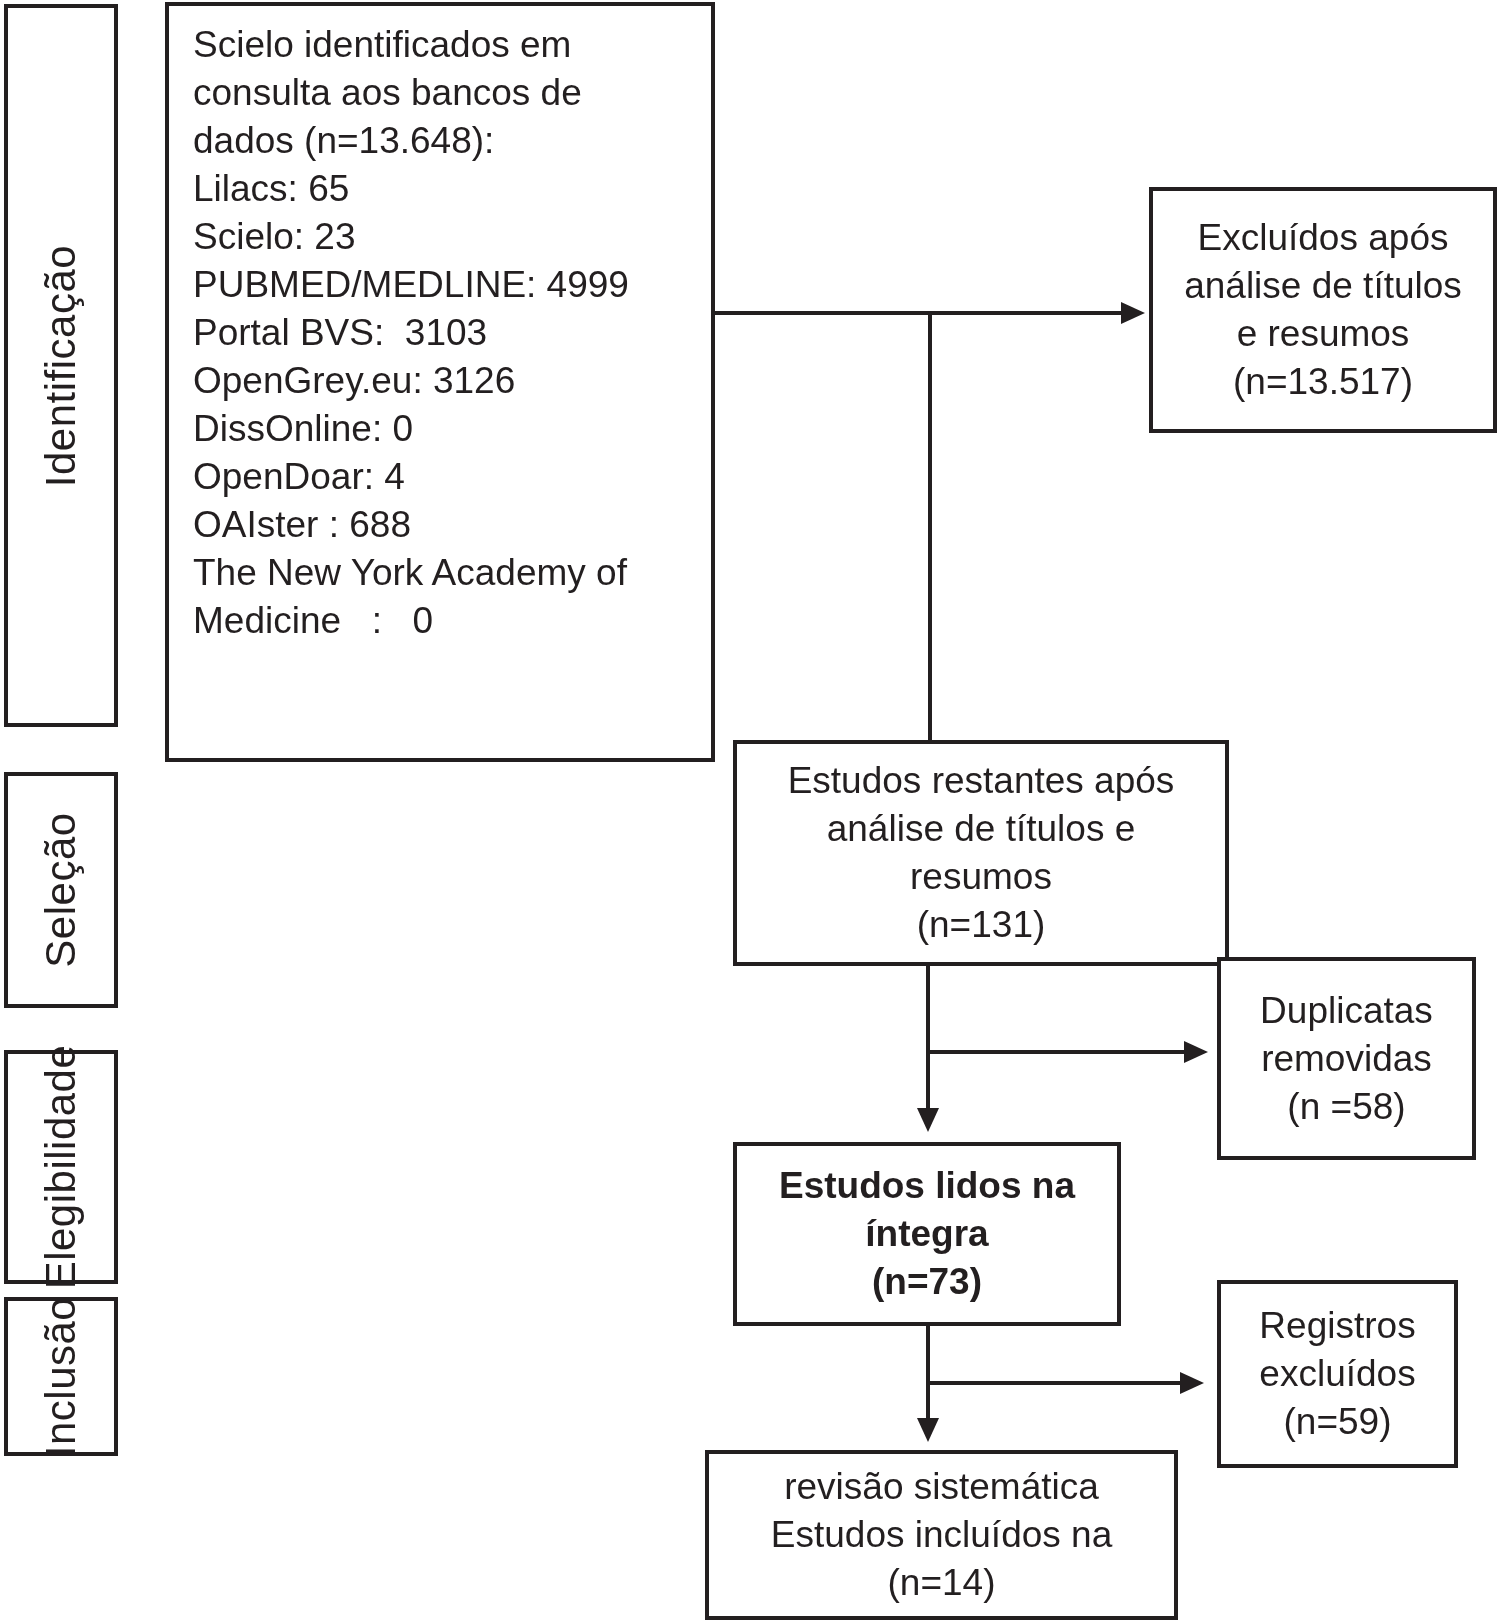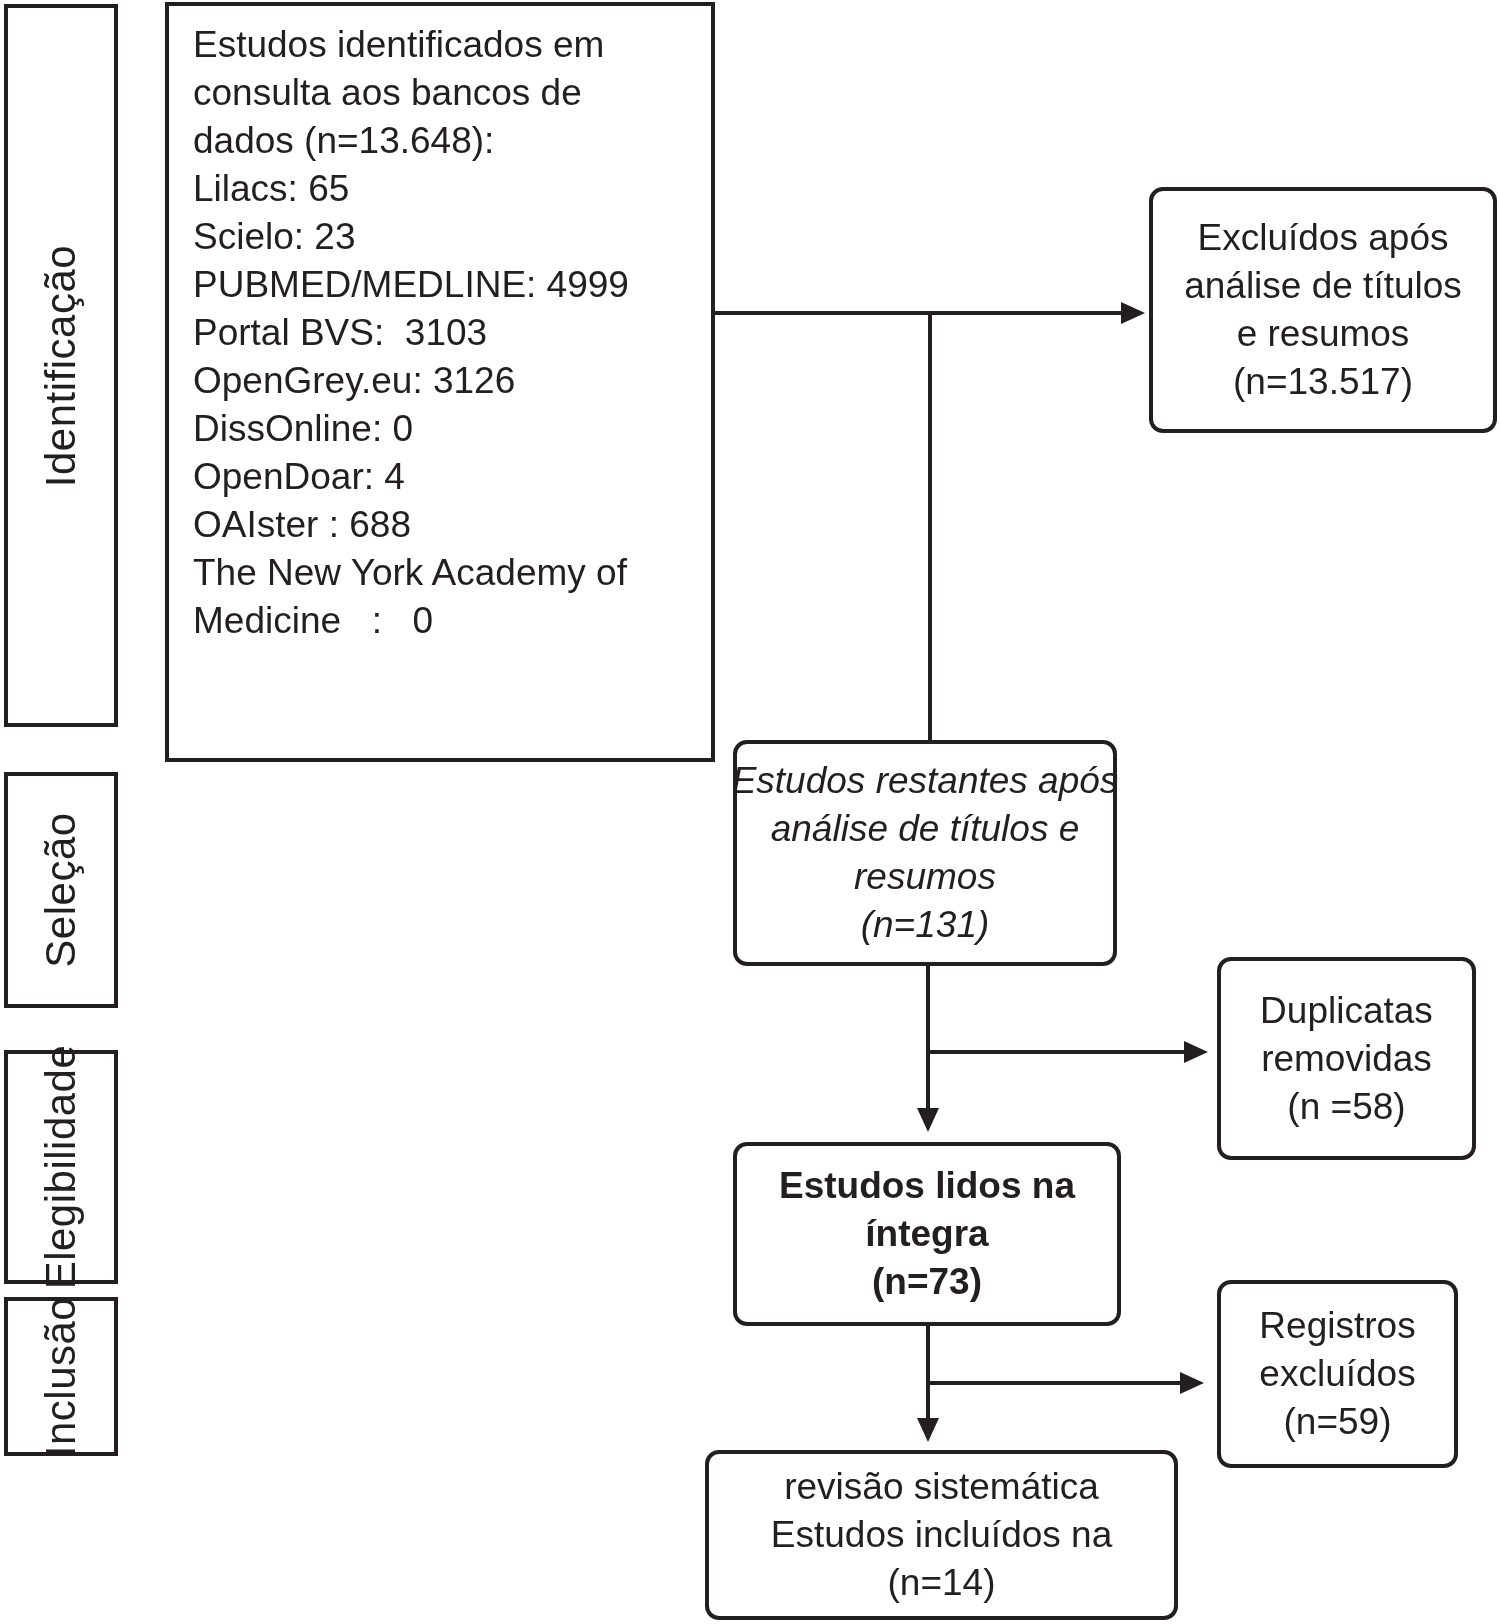--- a/index.html
+++ b/index.html
@@ -34,28 +34,28 @@
   #stage-inclusao{top:1297px;height:159px;}
 
   
   .node{
     position:absolute;
     border:4px solid var(--ink);
     box-sizing:border-box;background:var(--bg);
     font-size:37px;line-height:48px;
   }
   .node .line{white-space:pre;}
-  .center-box{display:flex;align-items:center;justify-content:center;text-align:center;border-radius:14px;}
+  .center-box{display:flex;align-items:center;justify-content:center;text-align:center;}
 
   #box-identificados{left:165px;top:2px;width:550px;height:760px;padding:15px 14px 0 24px;text-align:left;}
   
   #box-identificados .line:nth-child(13){word-spacing:0.55em;}
 
   #box-excluidos{left:1149px;top:187px;width:348px;height:246px;}
-  #box-restantes{left:733px;top:740px;width:384px;height:226px;font-style:italic;}
+  #box-restantes{left:733px;top:740px;width:496px;height:226px;}
   #box-duplicatas{left:1217px;top:945px;width:259px;height:203px;margin-top:12px;}
   #box-lidos{left:733px;top:1142px;width:388px;height:184px;font-weight:bold;}
   #box-registros{left:1217px;top:1280px;width:241px;height:188px;}
   #box-incluidos{left:705px;top:1450px;width:473px;height:170px;}
 
   
   .hline,.vline{position:absolute;background:var(--ink);}
   .tri-r{position:absolute;width:0;height:0;
     border-top:11px solid transparent;border-bottom:11px solid transparent;
     border-left:24px solid var(--ink);}
@@ -87,21 +87,21 @@
     <span class="stage-text">Seleção</span>
   </div>
   <div class="stage" id="stage-elegibilidade">
     <span class="stage-text">Elegibilidade</span>
   </div>
   <div class="stage" id="stage-inclusao">
     <span class="stage-text">Inclusão</span>
   </div>
 
   <div class="node" id="box-identificados">
-      <div class="line">Estudos identificados em</div>
+      <div class="line">Scielo identificados em</div>
       <div class="line">consulta aos bancos de</div>
       <div class="line">dados (n=13.648):</div>
       <div class="line">Lilacs: 65</div>
       <div class="line">Scielo: 23</div>
       <div class="line">PUBMED/MEDLINE: 4999</div>
       <div class="line">Portal BVS:  3103</div>
       <div class="line">OpenGrey.eu: 3126</div>
       <div class="line">DissOnline: 0</div>
       <div class="line">OpenDoar: 4</div>
       <div class="line">OAIster : 688</div>

